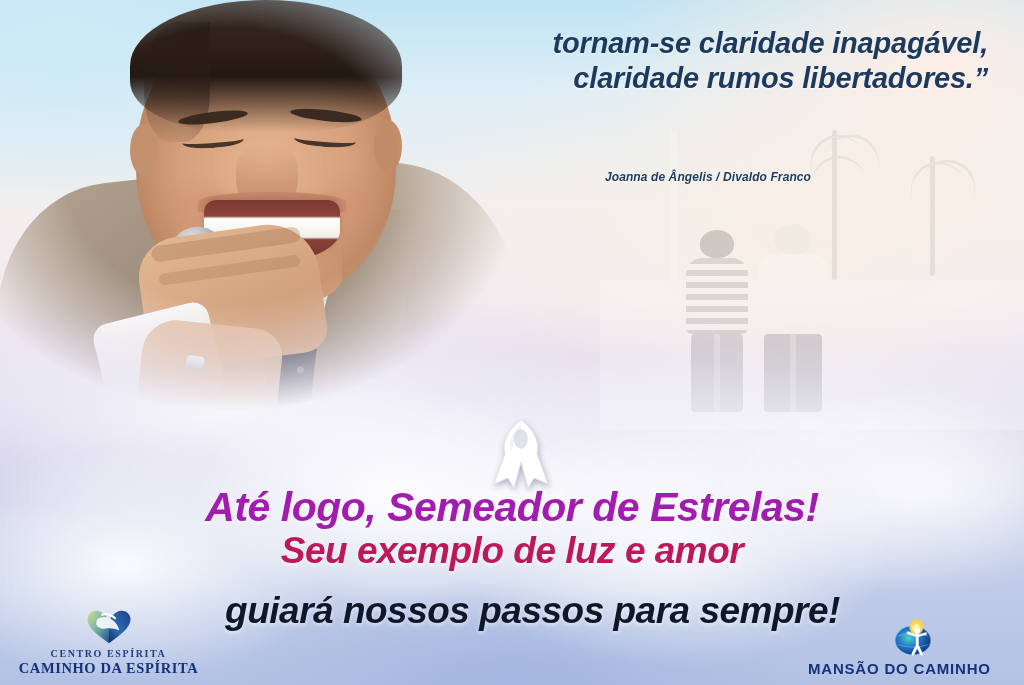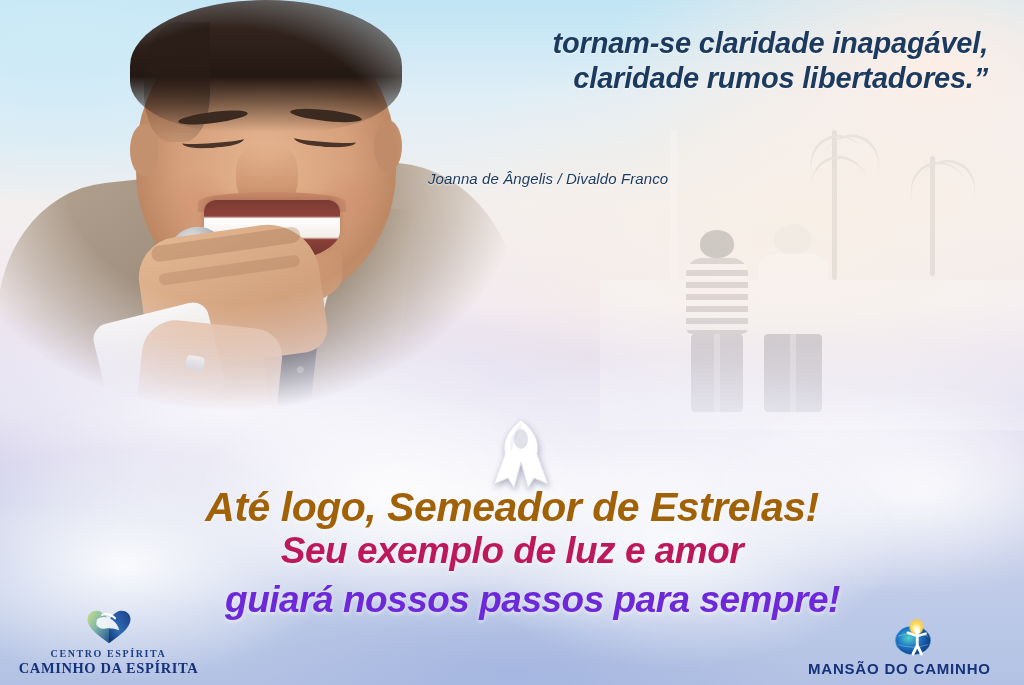--- a/index.html
+++ b/index.html
@@ -251,44 +251,44 @@
     font-style:italic;
     font-weight:bold;
     font-size:29px;
     line-height:1.22;
     letter-spacing:-.2px;
     text-shadow:0 1px 2px rgba(255,255,255,.7);
   }
   .quote .ln{display:block;white-space:nowrap;}
   .quote-credit{
     position:absolute;right:36px;top:170px;width:560px;
-    text-align:left;
+    text-align:center;
     color:#1b3a5e;
-    font-style:italic;font-weight:normal;font-size:15px;
+    font-style:italic;font-weight:bold;font-size:12px;
     letter-spacing:.1px;
     text-shadow:0 1px 2px rgba(255,255,255,.7);
   }
 
   
   .ribbon{
     position:absolute;left:486px;top:412px;width:70px;height:80px;
     filter:drop-shadow(1px 3px 3px rgba(90,90,130,.45));
   }
 
   
   .headline{
     position:absolute;left:0;right:0;top:486px;
     text-align:center;
     font-style:italic;font-weight:bold;
     line-height:1.06;
     letter-spacing:-.5px;
   }
-  .headline .h1{display:block;font-size:41px;color:#a16207;text-shadow:0 2px 4px rgba(255,255,255,.55);}
+  .headline .h1{display:block;font-size:41px;color:#a21caf;text-shadow:0 2px 4px rgba(255,255,255,.55);}
   .headline .h2{display:block;font-size:37px;color:#be185d;text-shadow:0 2px 4px rgba(255,255,255,.55);margin-top:2px;}
-  .headline .h3{display:block;font-size:37px;color:#6d28d9;text-shadow:0 2px 4px rgba(255,255,255,.55);margin-top:9px;padding-left:41px;}
+  .headline .h3{display:block;font-size:37px;color:#0f172a;text-shadow:0 2px 4px rgba(255,255,255,.55);margin-top:20px;padding-left:41px;}
 
   
   .logo-left{position:absolute;left:6px;bottom:8px;width:205px;text-align:center;font-family:Liberation Serif, serif;}
   .logo-right{position:absolute;right:6px;bottom:8px;width:210px;text-align:left;}
   .logo-mark{height:40px;display:flex;align-items:center;justify-content:center;}
   .logo-t1{
     font-size:10px;font-weight:bold;color:#1c3f86;letter-spacing:1.6px;
     margin-top:2px;
   }
   .logo-t2{

